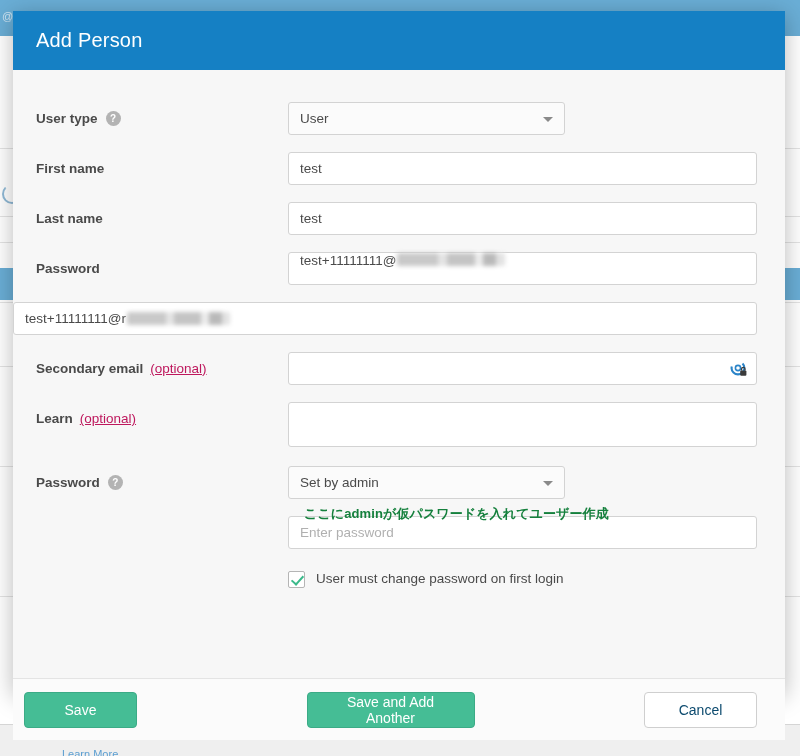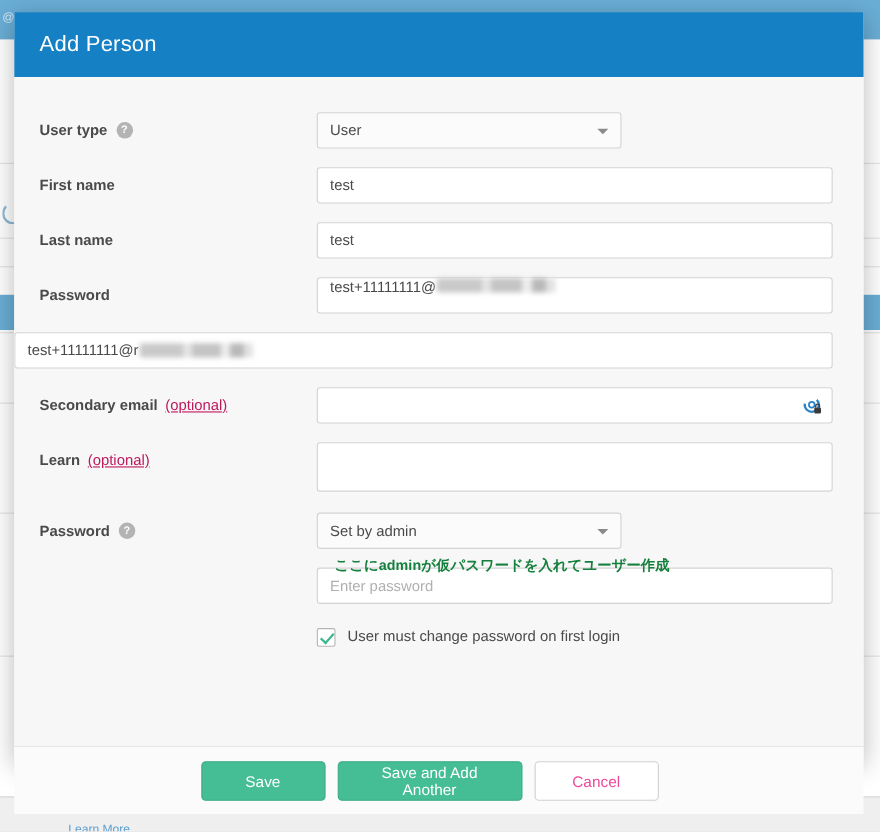--- a/index.html
+++ b/index.html
@@ -277,21 +277,21 @@
     color: #4a4a4a;
     cursor: pointer;
   }
 
   .modal-footer {
     height: 62px;
     background: #fbfbfb;
     border-top: 1px solid #e4e4e4;
     display: flex;
     align-items: center;
-    justify-content: center;
+    justify-content: space-between;
     padding-right: 28px;
     box-sizing: border-box;
   }
   .btn {
     height: 36px;
     border-radius: 4px;
     font-size: 14px;
     font-family: "Liberation Sans", sans-serif;
     cursor: pointer;
     border: 1px solid transparent;
@@ -303,21 +303,21 @@
   }
   .btn-primary {
     background: #45bd95;
     color: #ffffff;
     border-color: #3bab86;
   }
   .btn-save { width: 113px; }
   .btn-another { width: 168px; }
   .btn-cancel {
     background: #ffffff;
-    color: #ec4899;
+    color: #0c4a6e;
     border: 1px solid #cfcfcf;
     width: 113px;
   }
 </style>
 </head>
 <body>
 
 <div id="backdrop">
   <div class="bg-topbar">
     <span class="bg-topbar-text">@a</span>

